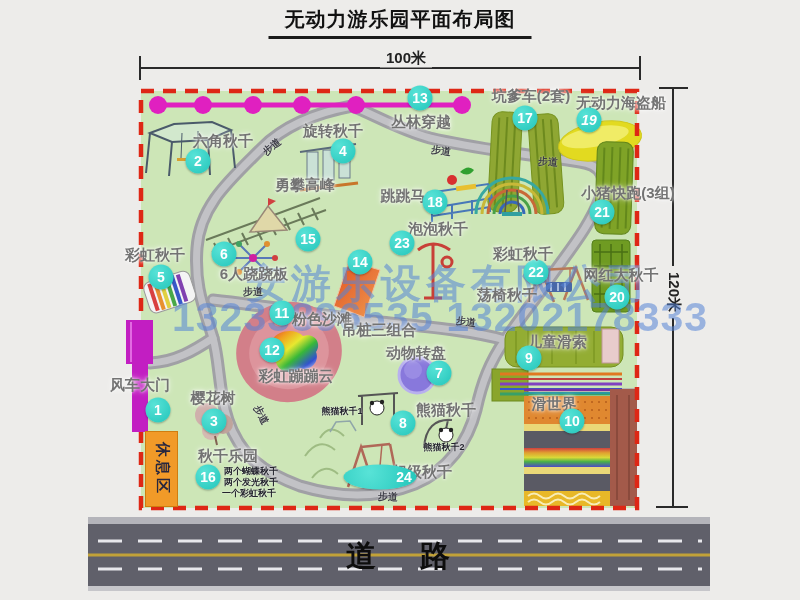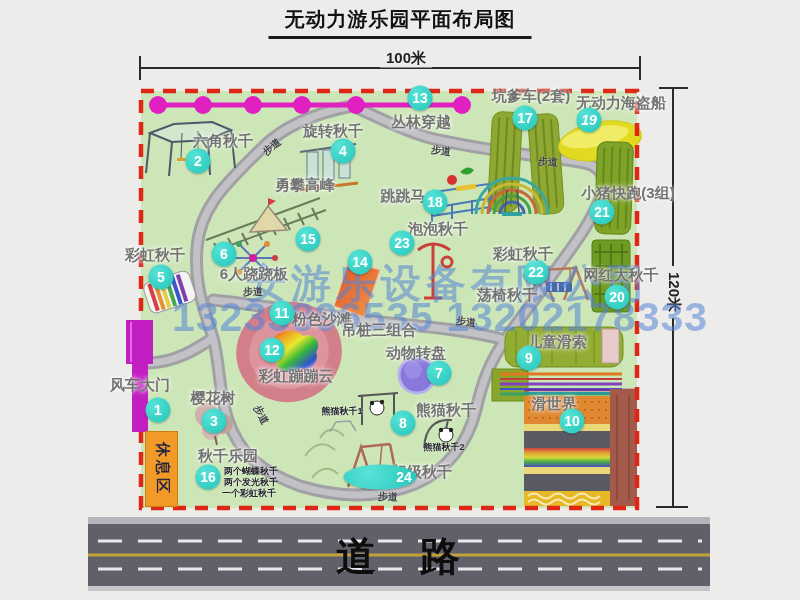--- a/index.html
+++ b/index.html
@@ -20,21 +20,21 @@
        background:radial-gradient(circle at 35% 30%,#58e3d7,#23c5ba);color:#fff;font-weight:bold;font-size:14px;
        line-height:25px;text-align:center;box-shadow:0 1px 2px rgba(0,0,0,.3);}
   .sub{position:absolute;transform:translate(-50%,-50%);font-size:9px;font-weight:bold;color:#23232d;
        white-space:nowrap;text-shadow:0 0 2px rgba(255,255,255,.9);}
   .walklbl{position:absolute;font-size:10px;font-weight:bold;color:#3c3c46;white-space:nowrap;
        text-shadow:0 0 2px rgba(255,255,255,.6);}
   #rest{position:absolute;left:145px;top:431px;width:33px;height:76px;background:#f19a28;
        border:1px solid #cf7d10;box-sizing:border-box;}
   #rest span{position:absolute;left:50%;top:50%;transform:translate(-50%,-50%) rotate(90deg);
        font-weight:bold;font-size:15px;color:#27273f;white-space:nowrap;letter-spacing:3px;}
-  #road-label{position:absolute;left:420px;top:556px;transform:translate(-50%,-50%);font-size:40px;
+  #road-label{position:absolute;left:420px;top:556px;transform:translate(-50%,-50%);font-size:30px;
        font-weight:bold;color:#0d0d0d;letter-spacing:44px;white-space:nowrap;}
 </style>
 </head>
 <body>
 
 <div id="stage">
 
   <svg id="bg" width="800" height="600" viewBox="0 0 800 600">
     <defs>
       <linearGradient id="rainbow" x1="0" y1="0" x2="1" y2="1">

